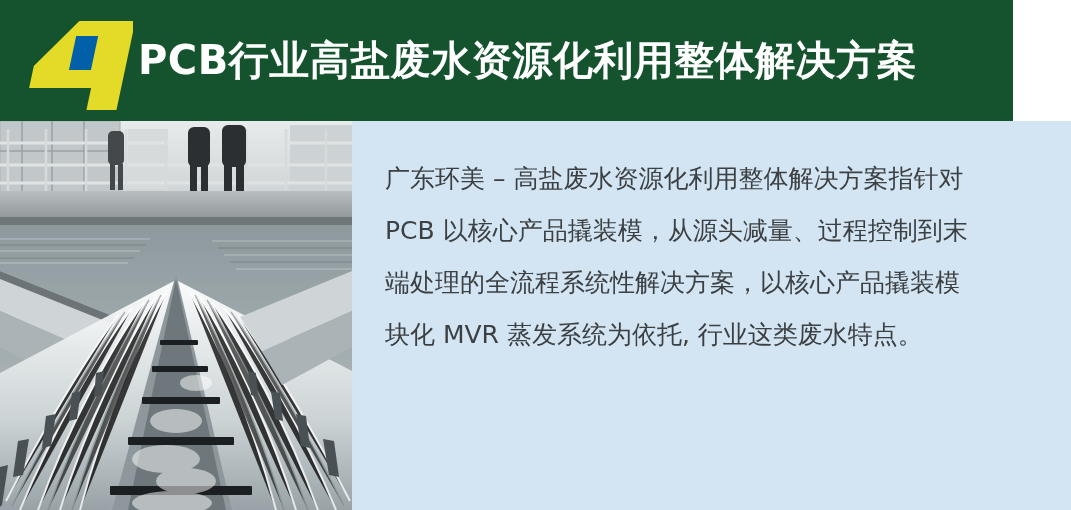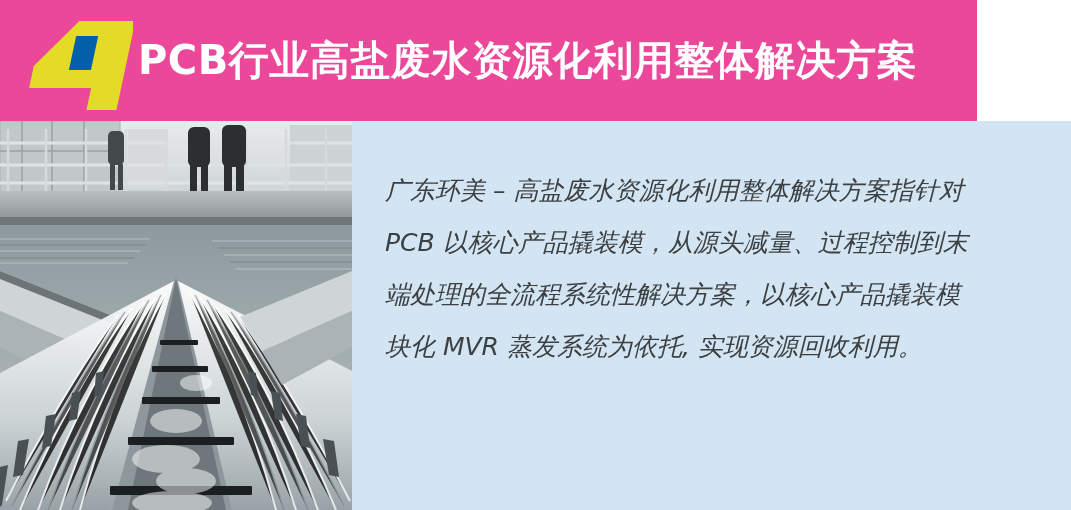--- a/index.html
+++ b/index.html
@@ -18,21 +18,22 @@
     background: #ffffff;
   }
 
   
   #header-bar {
     position: absolute;
     left: 0;
     top: 0;
     width: 977px;
     height: 121px;
-    background: #ec4899;
+    background: #14532d;
+    padding-left: 36px;
   }
   #section-number {
     position: absolute;
     left: 28px;
     top: 18px;
     width: 105px;
     height: 92px;
   }
   #section-number svg { display: block; }
   #header-title {
@@ -67,23 +68,22 @@
     position: absolute;
     left: 352px;
     top: 121px;
     width: 719px;
     height: 389px;
     background: #d3e5f3;
   }
   #body-copy {
     position: absolute;
     left: 33px;
-    top: 44px;
+    top: 32px;
     width: 645px;
-    font-style: italic;
   }
   #body-copy .line {
     color: #3c4043;
     font-size: 25px;
     line-height: 52px;
     white-space: nowrap;
     font-family: "DejaVu Sans", "Liberation Sans", sans-serif;
   }
 </style>
 </head>
@@ -262,17 +262,17 @@
       <polygon points="352,150 240,196 262,230 352,190" fill="#cfd5d7"></polygon>
       <polygon points="352,190 262,230 282,264 352,226" fill="#aab3b6"></polygon>
     </svg>
   </div>
 
   <div id="text-panel">
     <div id="body-copy">
       <div class="line">广东环美 – 高盐废水资源化利用整体解决方案指针对</div>
       <div class="line">PCB 以核心产品撬装模，从源头减量、过程控制到末</div>
       <div class="line">端处理的全流程系统性解决方案，以核心产品撬装模</div>
-      <div class="line">块化 MVR 蒸发系统为依托, 实现资源回收利用。</div>
+      <div class="line">块化 MVR 蒸发系统为依托, 行业这类废水特点。</div>
     </div>
   </div>
 
 </div>
 
 </body></html>

